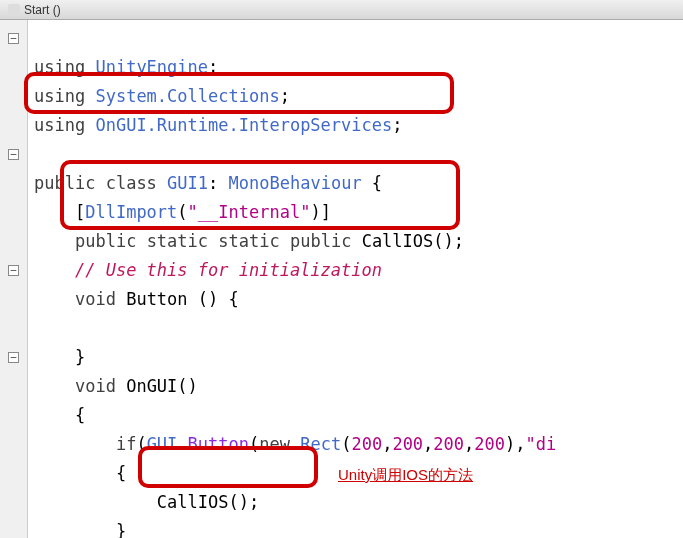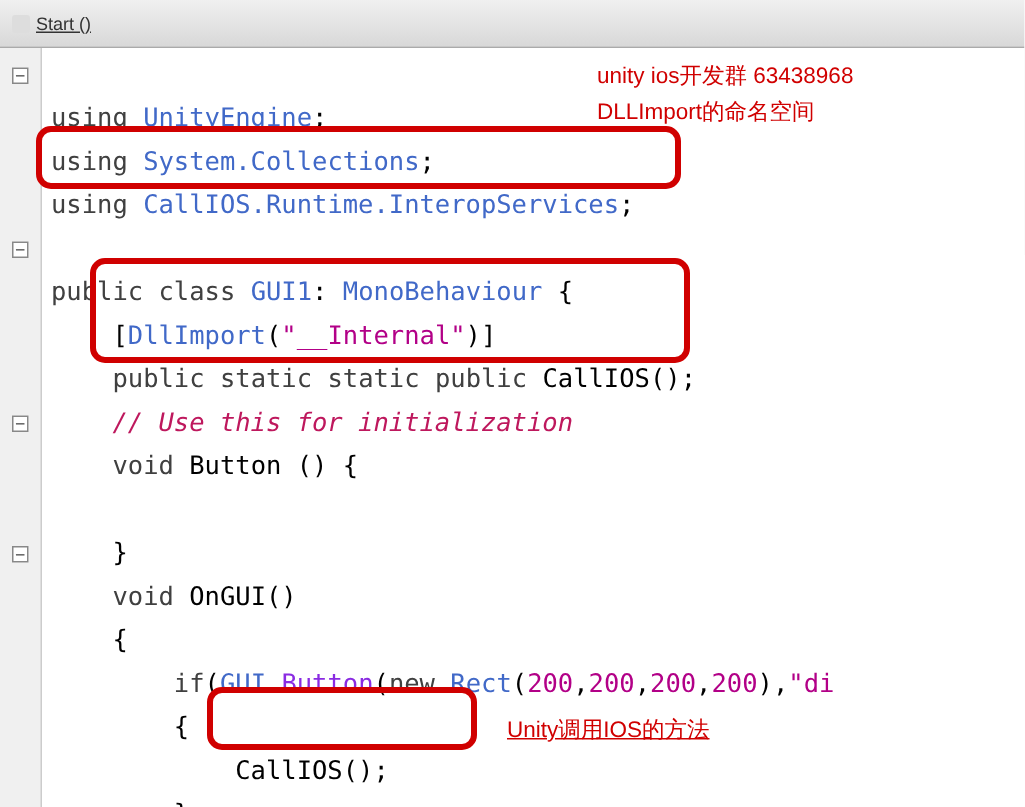--- a/index.html
+++ b/index.html
@@ -14,22 +14,21 @@
     }
     .title-bar {
       background: linear-gradient(#f0f0f0, #d8d8d8);
       border-bottom: 1px solid #aaa;
       padding: 2px 8px;
       font-size: 12px;
       font-family: -apple-system, sans-serif;
       color: #333;
       display: flex;
       align-items: center;
-      height: 32px;
-      text-decoration: underline;
+      height: 20px;
     }
     .title-icon {
       width: 12px;
       height: 12px;
       background: #ddd;
       border-radius: 2px;
       margin-right: 4px;
     }
     .editor {
       display: flex;
@@ -118,39 +117,37 @@
     <div class="fold"></div>
     <div class="fold"></div>
     <div class="fold">
         <div class="fold-box">−</div>
       </div>
   </div>
 
   <div class="code">
 <span class="kw">using</span> <span class="type">UnityEngine</span><span>;</span>
 <span class="kw">using</span> <span class="type">System.Collections</span><span>;</span>
-<span class="kw">using</span> <span class="type">CallIOS.Runtime.InteropServices</span><span>;</span>
+<span class="kw">using</span> <span class="type">OnGUI.Runtime.InteropServices</span><span>;</span>
 
 <span class="kw">public</span> <span class="kw">class</span> <span class="type">GUI1</span><span>:</span> <span class="type">MonoBehaviour</span><span> {</span>
     <span>[</span><span class="type">DllImport</span><span>(</span><span class="str">"__Internal"</span><span>)</span><span>]</span>
     <span class="kw">public</span> <span class="kw">static</span> <span class="kw">static</span> <span class="kw">public</span> <span>CallIOS</span><span>();</span>
     <span class="comment">// Use this for initialization</span>
     <span class="kw">void</span> <span>Button</span><span> () {</span>
 
     <span>}</span>
     <span class="kw">void</span> <span>OnGUI</span><span>()</span>
     <span>{</span>
         <span class="kw">if</span><span>(</span><span class="type">GUI</span><span>.</span><span class="call-violet">Button</span><span>(</span><span class="kw">new</span><span class="type"> Rect</span><span>(</span><span class="num">200</span><span>,</span><span class="num">200</span><span>,</span><span class="num">200</span><span>,</span><span class="num">200</span><span>)</span><span>,</span><span class="str">"di</span>
         <span>{</span>
             <span>CallIOS();</span>
         <span>}</span>
     
 
 
-    <div class="annotation" style="top:4px; left:370px;">unity ios开发群 63438968</div>
-    <div class="annotation" style="top:28px; left:370px;">DLLImport的命名空间</div>
     <div class="annotation" style="top:440px; left:310px;text-decoration:underline;">Unity调用IOS的方法</div>
 
     <div class="red-box" style="top:52px; left:-4px; width:430px; height:42px;"></div>
     <div class="red-box" style="top:140px; left:32px; width:400px; height:70px;"></div>
     <div class="red-box" style="top:426px; left:110px; width:180px; height:42px;"></div>
   </div>
 </div>
 
 </body></html>

